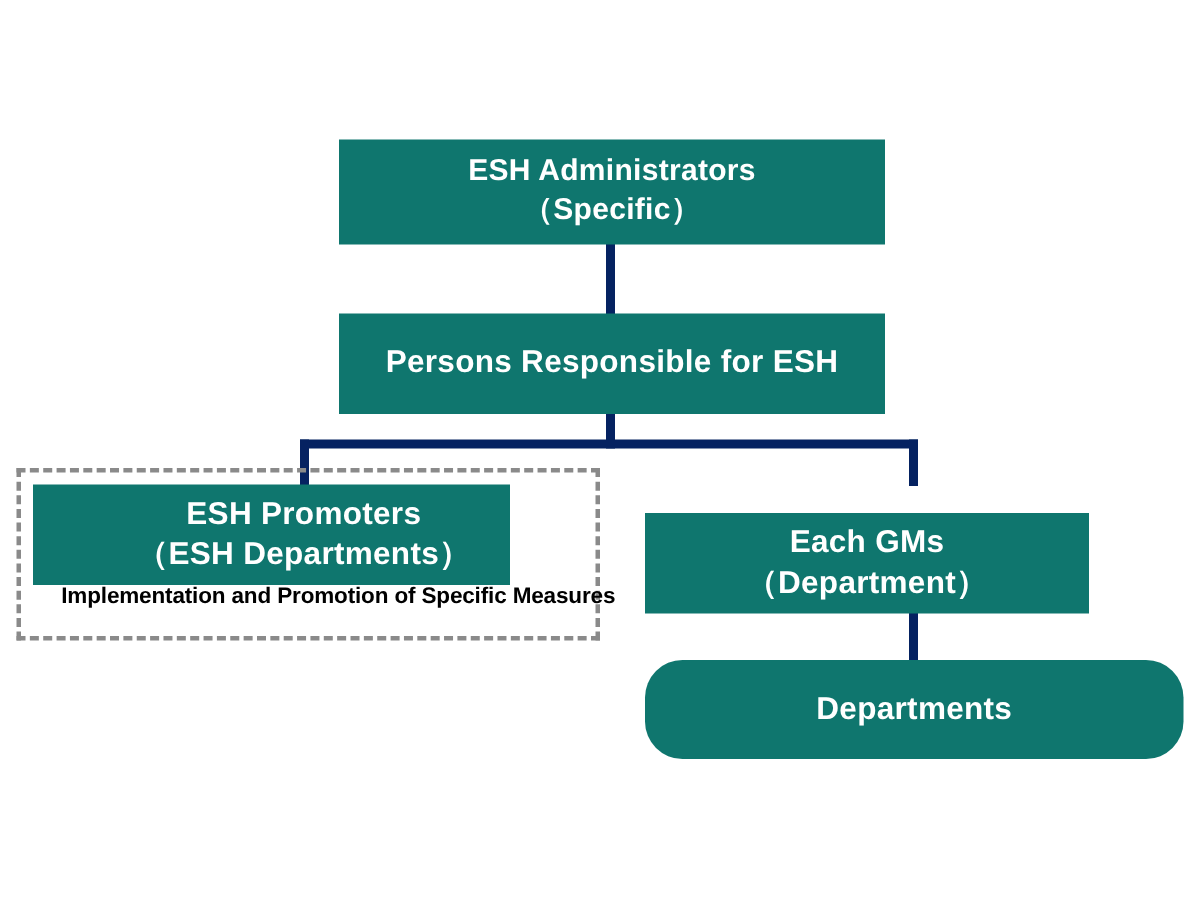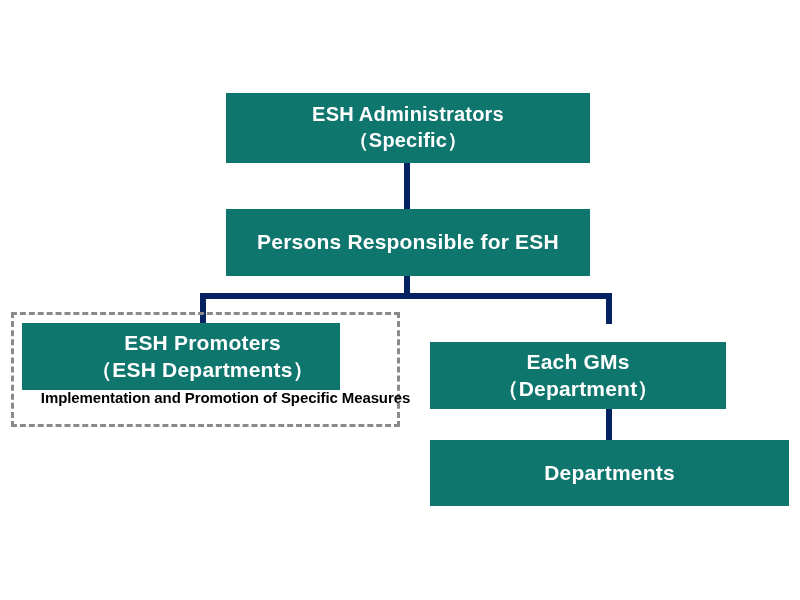--- a/index.html
+++ b/index.html
@@ -53,21 +53,21 @@
   #node-persons-responsible {
     left: 226px;  top: 209px; width: 364px; height: 67px;
   }
   #node-esh-promoters {
     left: 22px;   top: 323px; width: 318px; height: 67px; padding-left: 43px;
   }
   #node-each-gms {
     left: 430px;  top: 342px; width: 296px; height: 67px;
   }
   #node-departments {
-    left: 430px;  top: 440px; width: 359px; height: 66px;
+    left: 430px;  top: 440px; width: 359px; height: 66px; border-radius: 25px;
   }
 
   
   #dashed-group {
     position: absolute;
     left: 11px;
     top: 312px;
     width: 389px;
     height: 115px;
     box-sizing: border-box;

